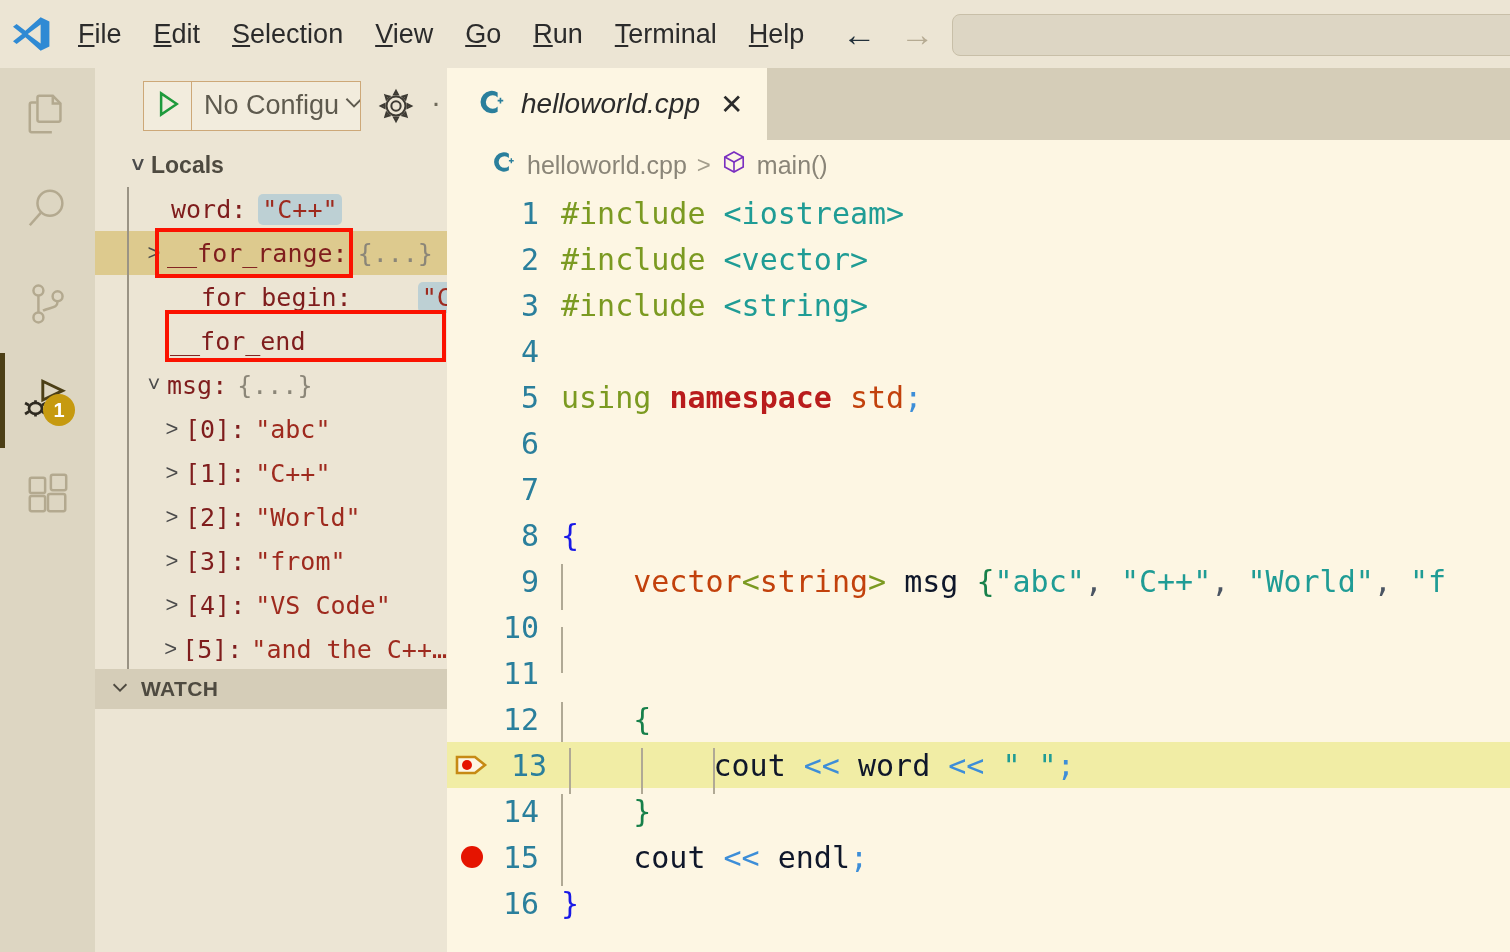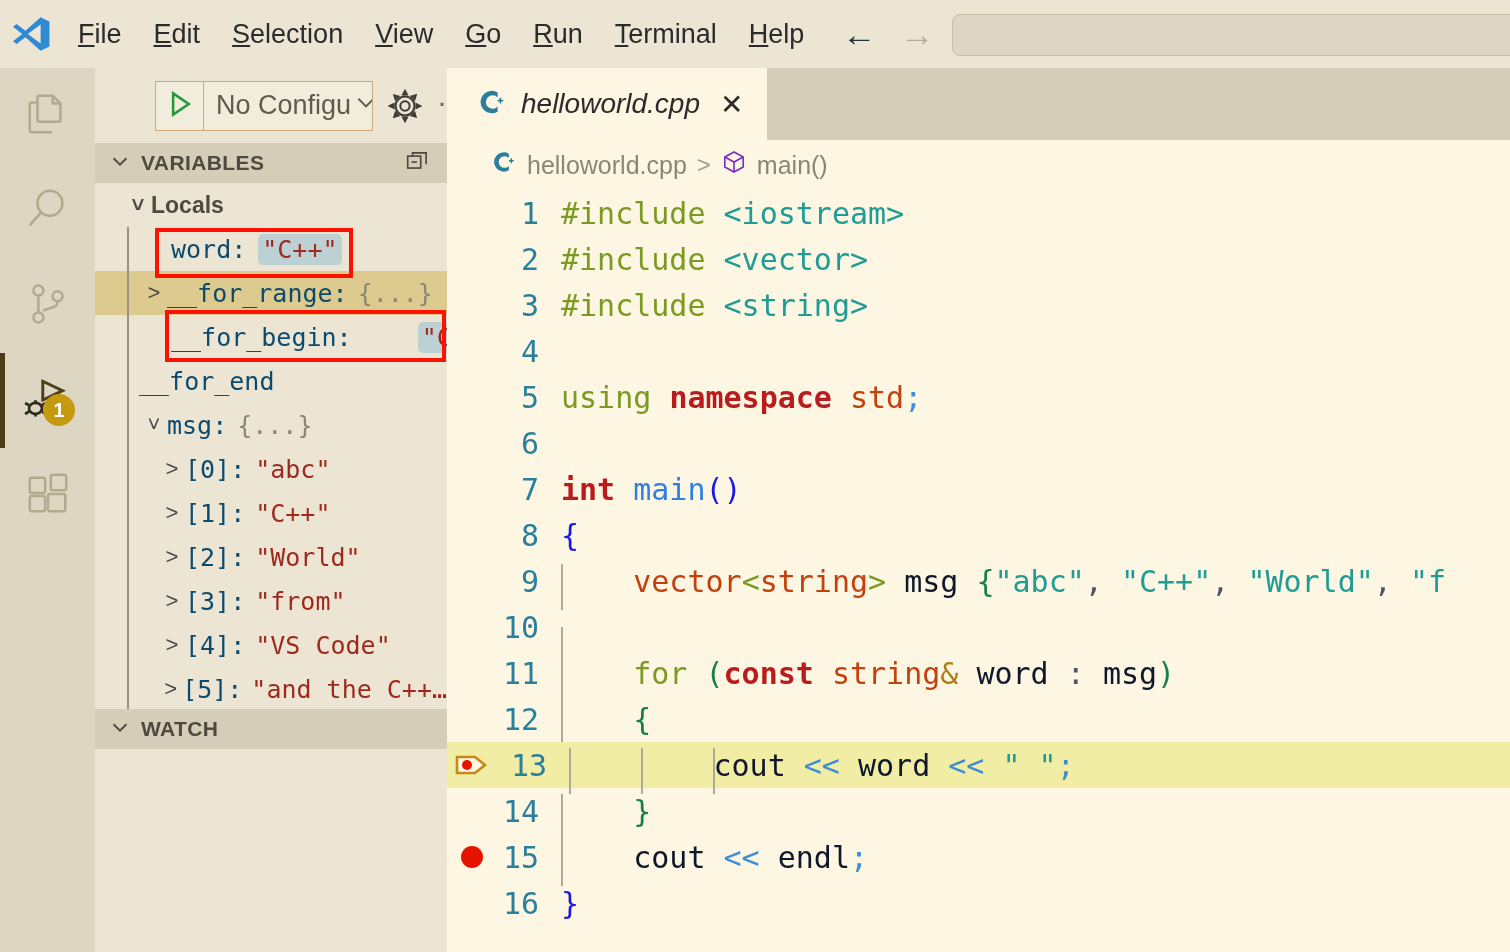--- a/index.html
+++ b/index.html
@@ -57,21 +57,21 @@
     background: #c69a10; color: #fff; font-size: 20px; font-weight: bold;
     display: flex; align-items: center; justify-content: center;
   }
 
   
   #sidebar {
     position: absolute; left: 95px; top: 68px; width: 352px; height: 884px;
     background: #ece5d4;
   }
   #debug-toolbar {
-    height: 75px; display: flex; align-items: center; padding-left: 60px; gap: 14px;
+    height: 75px; display: flex; align-items: center; padding-left: 48px; gap: 14px;
   }
   #config-select {
     display: flex; align-items: center; height: 50px;
     border: 1px solid #cda878; background: #f2ecdd;
   }
   #run-btn {
     width: 48px; height: 48px; display: flex; align-items: center; justify-content: center;
     border-right: 1px solid #cda878; cursor: pointer;
   }
   #config-label {
@@ -94,21 +94,21 @@
   #vars-body { position: relative; height: 526px; overflow: hidden; }
 
   .var-row {
     position: relative; height: 44px; display: flex; align-items: center;
     font-family: "DejaVu Sans Mono", monospace; font-size: 25px;
     white-space: nowrap; cursor: pointer;
   }
   .var-row.scope { font-family: "Liberation Sans", sans-serif; font-size: 23px; font-weight: bold; color: #4e4a40; }
   .var-row.selected { background: #ddca8e; }
   .twisty { width: 26px; text-align: center; color: #4b4b4b; font-size: 22px; font-family: "Liberation Sans", sans-serif;}
-  .vname { color: #0c4a6e; }
+  .vname { color: #7f1d1d; }
   .vval  { color: #9e2a1e; }
   .vval.obj { color: #8b8678; }
   .vval.changed { background: #bdd0d4; border-radius: 5px; padding: 1px 4px; }
   .indent-guide {
     position: absolute; left: 32px; top: 0; width: 2px; height: 100%;
     background: #9a9384;
   }
 
   
   .annot {
@@ -292,37 +292,20 @@
           <path d="M4.9 4.9 L7.6 5.7 L5.7 7.6 Z"></path>
           <path d="M19.1 19.1 L16.4 18.3 L18.3 16.4 Z"></path>
           <path d="M19.1 4.9 L18.3 7.6 L16.4 5.7 Z"></path>
           <path d="M4.9 19.1 L5.7 16.4 L7.6 18.3 Z"></path>
           <circle cx="12" cy="12" r="6.3"></circle>
         </svg>
       </div>
       <div id="more-dots">·</div>
     </div>
 
-    <div class="section-header">
-      <span>
-        <svg width="22" height="22" viewBox="0 0 24 24" fill="none" stroke="#4e4a40" stroke-width="2">
-          <path d="M5 9 L12 16 L19 9"></path>
-        </svg>
-      </span>
-      <span class="sh-title">VARIABLES</span>
-      <span class="sh-actions">
-        <span>
-          <svg width="26" height="26" viewBox="0 0 24 24" fill="none" stroke="#4b4740" stroke-width="1.5">
-            <rect x="2.5" y="7.5" width="12" height="11"></rect>
-            <path d="M6 13 H11"></path>
-            <path d="M7 7.5 V4.5 H19.5 V15"></path>
-          </svg>
-        </span>
-      </span>
-    </div>
 
     <div id="vars-body">
 
       <div class="var-row scope" style="padding-left:30px;">
         <span class="twisty">˅</span>
         <span>Locals</span>
       </div>
 
       <div class="var-row" style="padding-left:76px;">
         <span class="indent-guide"></span>
@@ -339,21 +322,21 @@
         <span class="vval obj">{...}</span>
       </div>
 
       <div class="var-row" style="padding-left:76px;gap:33px;">
         <span class="indent-guide"></span>
         <span class="vname">__for_begin:</span>
         <span style="width:12px"></span>
         <span class="vval changed">"C++"</span>
       </div>
 
-      <div class="var-row" style="padding-left:44px;">
+      <div class="var-row" style="padding-left:75px;">
         <span class="indent-guide"></span>
         <span class="vname">__for_end</span>
       </div>
 
       <div class="var-row" style="padding-left:46px;">
         <span class="indent-guide"></span>
         <span class="twisty">˅</span>
         <span class="vname">msg:</span>
         <span style="width:10px"></span>
         <span class="vval obj">{...}</span>
@@ -476,41 +459,39 @@
         <span class="ctext"><span class="t-kw2">using</span> <span class="t-kw">namespace</span> <span class="t-type">std</span><span class="t-semi">;</span></span>
       </div>
 
       <div class="code-line">
         <span class="lnum">6</span>
         <span class="ctext"></span>
       </div>
 
       <div class="code-line">
         <span class="lnum">7</span>
-        <span class="ctext"><span class="t-kw">int</span> <span class="t-fn">main</span><span class="t-brace-b">()</span></span>
       </div>
 
       <div class="code-line">
         <span class="lnum">8</span>
         <span class="ctext"><span class="t-brace-b">{</span></span>
       </div>
 
       <div class="code-line">
         <span class="lnum">9</span>
         <span class="ctext"><span class="ig" style="left:6px"></span>    <span class="t-type">vector</span><span class="t-ang">&lt;</span><span class="t-type">string</span><span class="t-ang">&gt;</span> <span class="t-var">msg</span> <span class="t-brace-g">{</span><span class="t-str">"abc"</span><span class="t-punct">,</span> <span class="t-str">"C++"</span><span class="t-punct">,</span> <span class="t-str">"World"</span><span class="t-punct">,</span> <span class="t-str">"f</span></span>
       </div>
 
       <div class="code-line">
         <span class="lnum">10</span>
         <span class="ctext"><span class="ig" style="left:6px"></span></span>
       </div>
 
       <div class="code-line">
         <span class="lnum">11</span>
-        <span class="ctext"><span class="ig" style="left:6px"></span>    <span class="t-kw2">for</span> <span class="t-brace-g">(</span><span class="t-kw">const</span> <span class="t-type">string</span><span class="t-amp">&amp;</span> <span class="t-var">word</span> <span class="t-punct">:</span> <span class="t-var">msg</span><span class="t-brace-g">)</span></span>
       </div>
 
       <div class="code-line">
         <span class="lnum">12</span>
         <span class="ctext"><span class="ig" style="left:6px"></span>    <span class="t-brace-g">{</span></span>
       </div>
 
       <div class="code-line current">
         <span class="gutter-mark">
           <svg width="34" height="30" viewBox="0 0 34 30">

